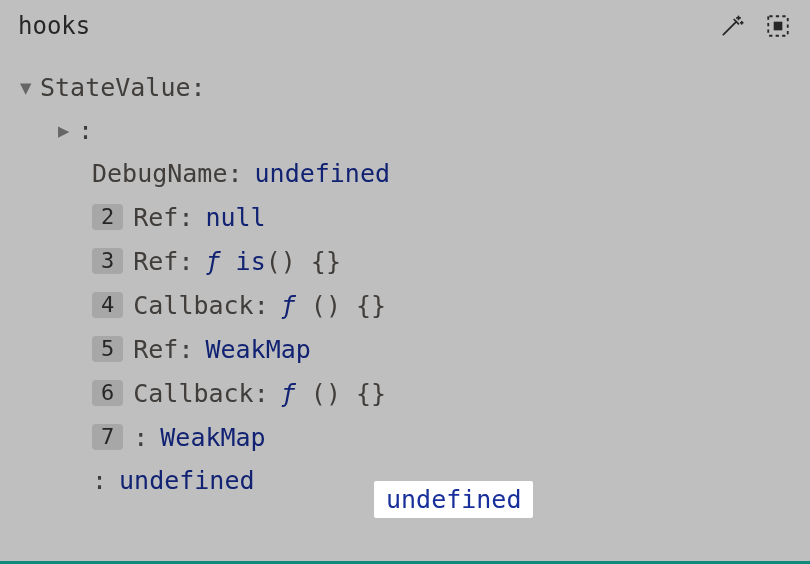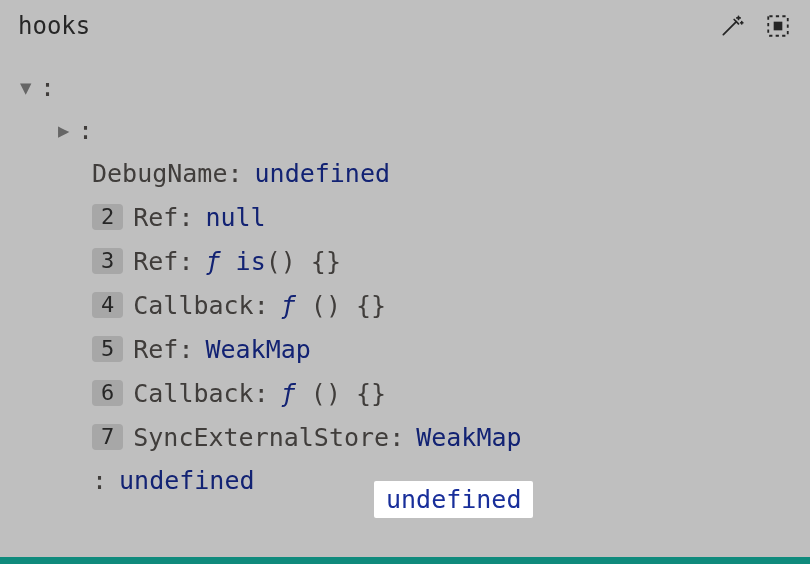--- a/index.html
+++ b/index.html
@@ -25,21 +25,21 @@
       background: rgba(0,0,0,0.25);
       pointer-events: none;
       z-index: 10;
     }
 
     .panel {
       width: 100%;
       height: 100%;
       background: #ffffff;
       position: relative;
-      border-bottom: 7px solid #14b8a6;
+      border-bottom: 3px solid #14b8a6;
     }
 
     .header {
       display: flex;
       align-items: center;
       justify-content: space-between;
       padding: 12px 18px 8px 18px;
     }
 
     .header-title {
@@ -173,20 +173,21 @@
           <rect x="8" y="8" width="8" height="8" fill="currentColor" stroke="none"></rect>
         </svg>
       </span>
     </div>
   </div>
 
   <div class="tree">
 
     <div class="tree-row">
       <span class="arrow down"></span>
+      <span class="key">StateValue</span>
         <span class="colon">:</span>
     </div>
 
     <div class="tree-row indent-1">
       <span class="arrow right"></span>
         <span class="colon">:</span>
     </div>
 
     <div class="tree-row indent-2">
       <span class="key">DebugName</span>
@@ -224,21 +225,20 @@
 
     <div class="tree-row indent-2">
       <span class="idx-badge">6</span>
       <span class="key">Callback</span>
         <span class="colon">:</span>
       <span class="val-func"><span class="f-italic">ƒ </span><span class="func-parens">() </span><span class="func-braces">{}</span></span>
     </div>
 
     <div class="tree-row indent-2">
       <span class="idx-badge">7</span>
-      <span class="key">SyncExternalStore</span>
         <span class="colon">:</span>
       <span class="val-weakmap">WeakMap</span>
     </div>
 
     <div class="tree-row indent-2">
         <span class="colon">:</span>
       <span class="val-undefined">undefined</span>
     </div>
 
   </div>

